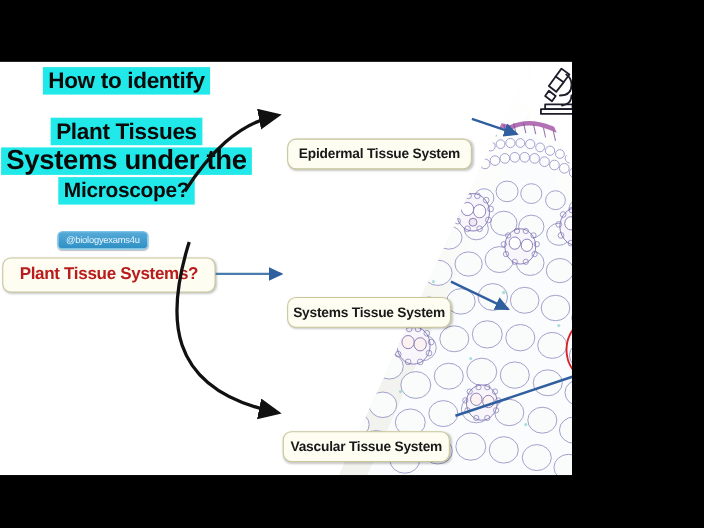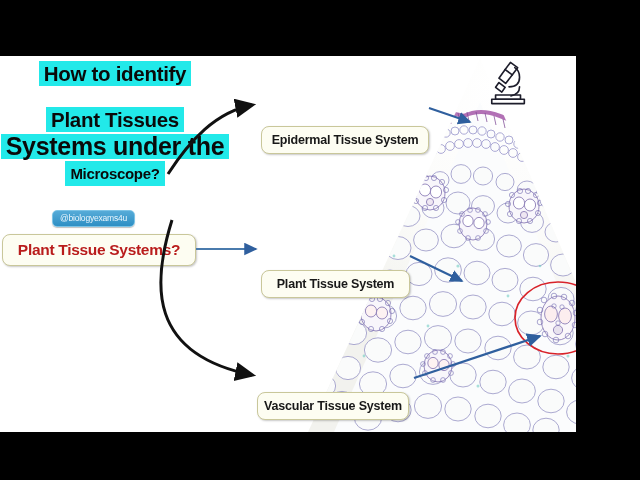--- a/index.html
+++ b/index.html
@@ -31,21 +31,21 @@
     z-index: 60;
   }
   .bar.top { top: 0; height: 56px; }
   .bar.bottom { bottom: 0; height: 48px; }
 
   
   #slide {
     position: absolute;
     left: 0;
     top: 56px;
-    width: 576px;
+    width: 520px;
     height: 376px;
     background: #ffffff;
     overflow: hidden;
   }
 
   
   #title-block {
     position: absolute;
     left: 0px;
     top: 4px;
@@ -60,21 +60,21 @@
     font-size: 20px;
     line-height: 25px;
     letter-spacing: -0.3px;
     padding: 0 5px;
     margin: 1px 0;
     white-space: nowrap;
   }
   .title-line.l1 { font-size: 20.5px; }
   .title-line.l2 { font-size: 20.5px; margin-top: 20px; }
   .title-line.l3 { font-size: 25px; }
-  .title-line.l4 { font-size: 15px; }
+  .title-line.l4 { font-size: 19px; }
 
   
   #watermark {
     position: absolute;
     left: 52px;
     top: 154px;
     background: linear-gradient(#56abd8, #2e8fc4);
     border: 1px solid #7cc3e6;
     border-radius: 5px;
     color: #eaf6fd;
@@ -522,21 +522,21 @@
     <div id="watermark">@biologyexams4u</div>
 
     <div class="label-box" id="root-box">
       <span>Plant Tissue Systems?</span>
     </div>
 
     <div class="label-box sys-box" id="box-epidermal">
       <span>Epidermal Tissue System</span>
     </div>
     <div class="label-box sys-box" id="box-ground">
-      <span>Plant Tissue System</span>
+      <span>Systems Tissue System</span>
     </div>
     <div class="label-box sys-box" id="box-vascular">
       <span>Vascular Tissue System</span>
     </div>
 
     <svg class="ovl" id="arrows-blue" viewBox="0 0 640 376" xmlns="http://www.w3.org/2000/svg">
       <defs>
         <marker id="bluehead" markerWidth="7" markerHeight="7" refX="5.6" refY="3" orient="auto">
           <path d="M0,0 L6.4,3 L0,6 Z" fill="#2f5f9e"></path>
         </marker>

